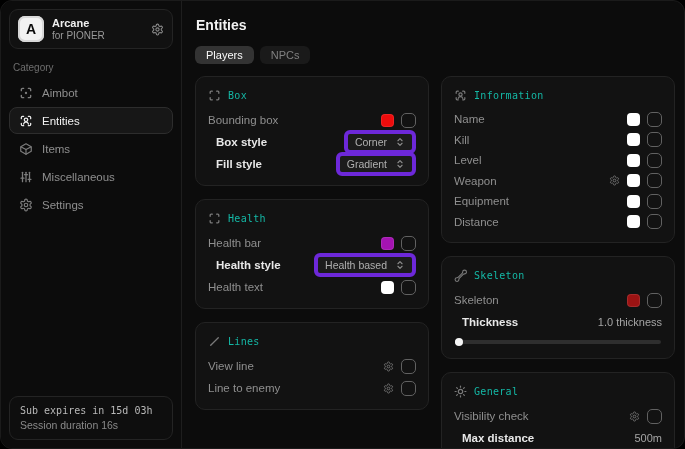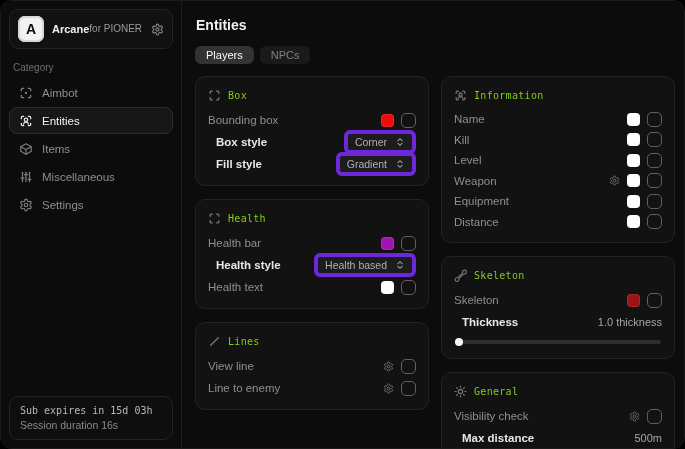--- a/index.html
+++ b/index.html
@@ -23,21 +23,21 @@
     display:flex; align-items:center; gap:8px;
     border:1px solid #242424; border-radius:9px; background:#111;
     padding:6px 8px; height:40px;
   }
   .logo{
     width:26px; height:26px; border-radius:7px; background:#f2f2f2;
     color:#0a0a0a; font-weight:bold; font-size:14px;
     display:flex; align-items:center; justify-content:center;
     box-shadow: inset 0 0 0 2px #d8d8d8;
   }
-  .brand-text{ display:flex; flex-direction:row; line-height:1.15; flex:1; }
+  .brand-text{ display:flex; flex-direction:column; line-height:1.15; flex:1; }
   .brand-title{ font-size:11px; font-weight:bold; color:#f0f0f0; }
   .brand-sub{ font-size:10px; color:#9a9a9a; }
   .brand-gear{ color:#8a8a8a; display:flex; }
   .cat-label{ font-size:10px; color:#6e6e6e; margin:13px 4px 6px; }
   .nav{ display:flex; flex-direction:column; gap:1px; }
   .nav-item{
     display:flex; align-items:center; gap:9px; height:27px;
     padding:0 9px; border-radius:8px; border:1px solid transparent;
     color:#8f8f8f; font-size:11.5px; cursor:pointer;
   }
@@ -65,21 +65,21 @@
   }
   .tab.active{ background:#333; color:#fafafa; }
   .cols{ display:flex; gap:12px; align-items:flex-start; }
   .col{ flex:1; min-width:0; }
   .panel{
     background:#121212; border:1px solid #232323; border-radius:10px;
     padding:9px 12px 10px; margin-bottom:13px;
   }
   .panel-head{
     display:flex; align-items:center; gap:7px; height:18px; margin-bottom:5px;
-    color:#84cc16;
+    color:#14b8a6;
   }
   .panel-head .ic{ display:flex; color:#7a7a7a; }
   .panel-title{
     font-family:"DejaVu Sans Mono", monospace; font-size:10px; letter-spacing:.3px;
   }
   .row{ display:flex; align-items:center; justify-content:space-between; height:22px;text-align:right; }
   .panel-info .row{ height:20.5px; }
   .row-label{ font-size:11.5px; color:#8f8f8f; }
   .row-label.em{ color:#e8e8e8; font-weight:600;padding-left:8px; }
   .controls{ display:flex; align-items:center; gap:7px; }

